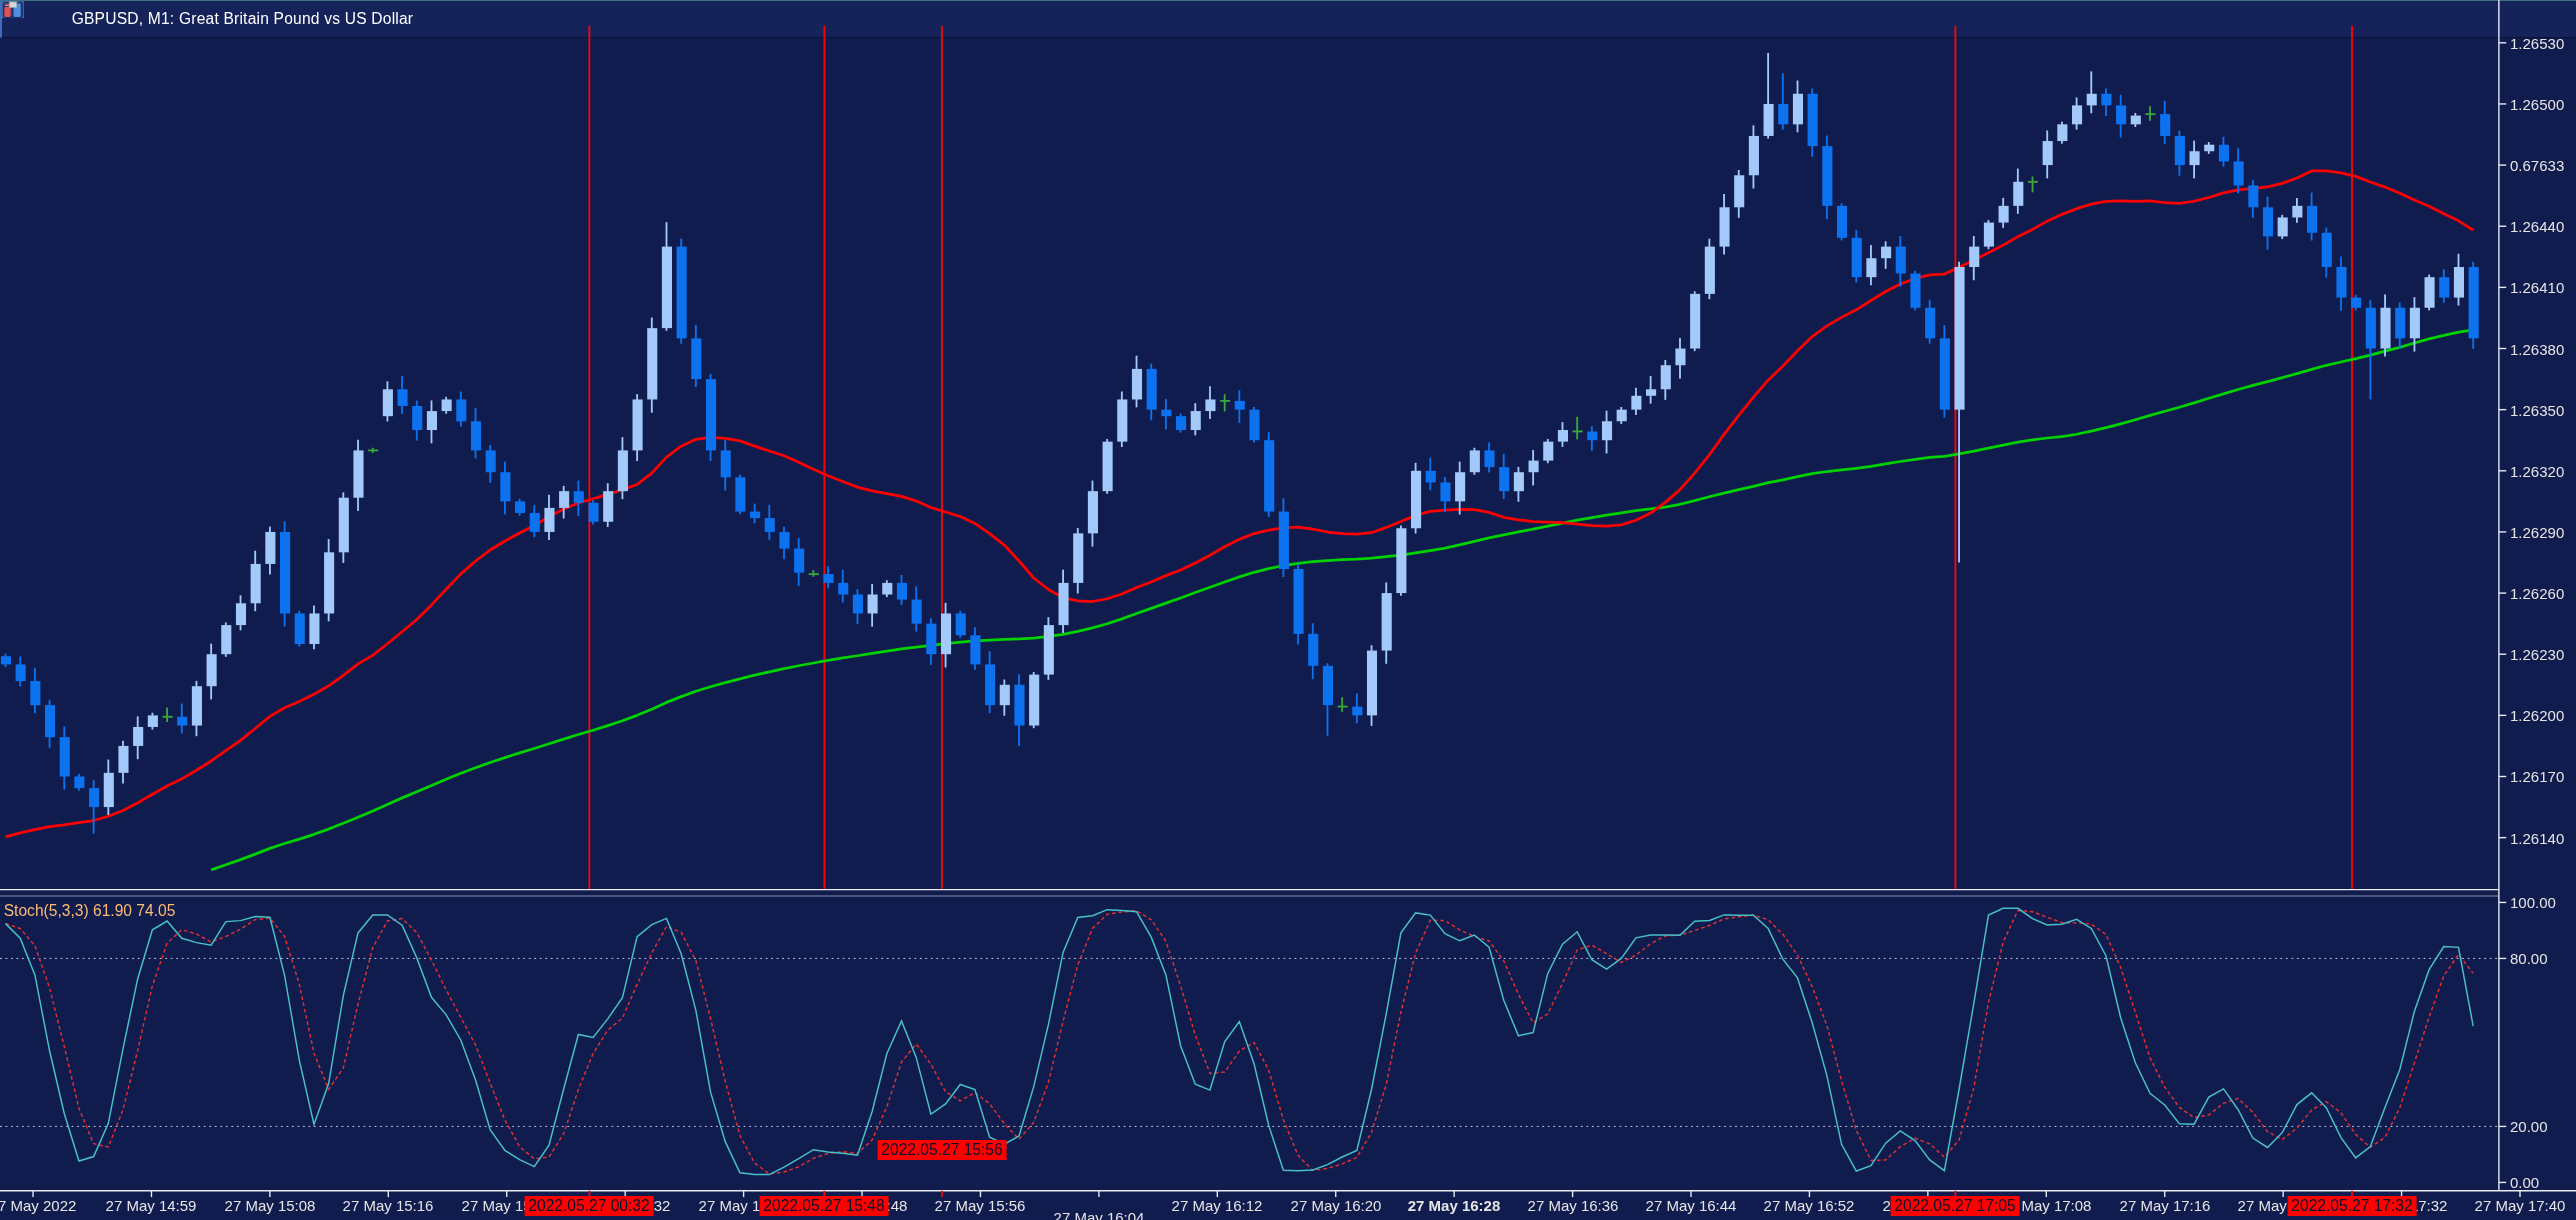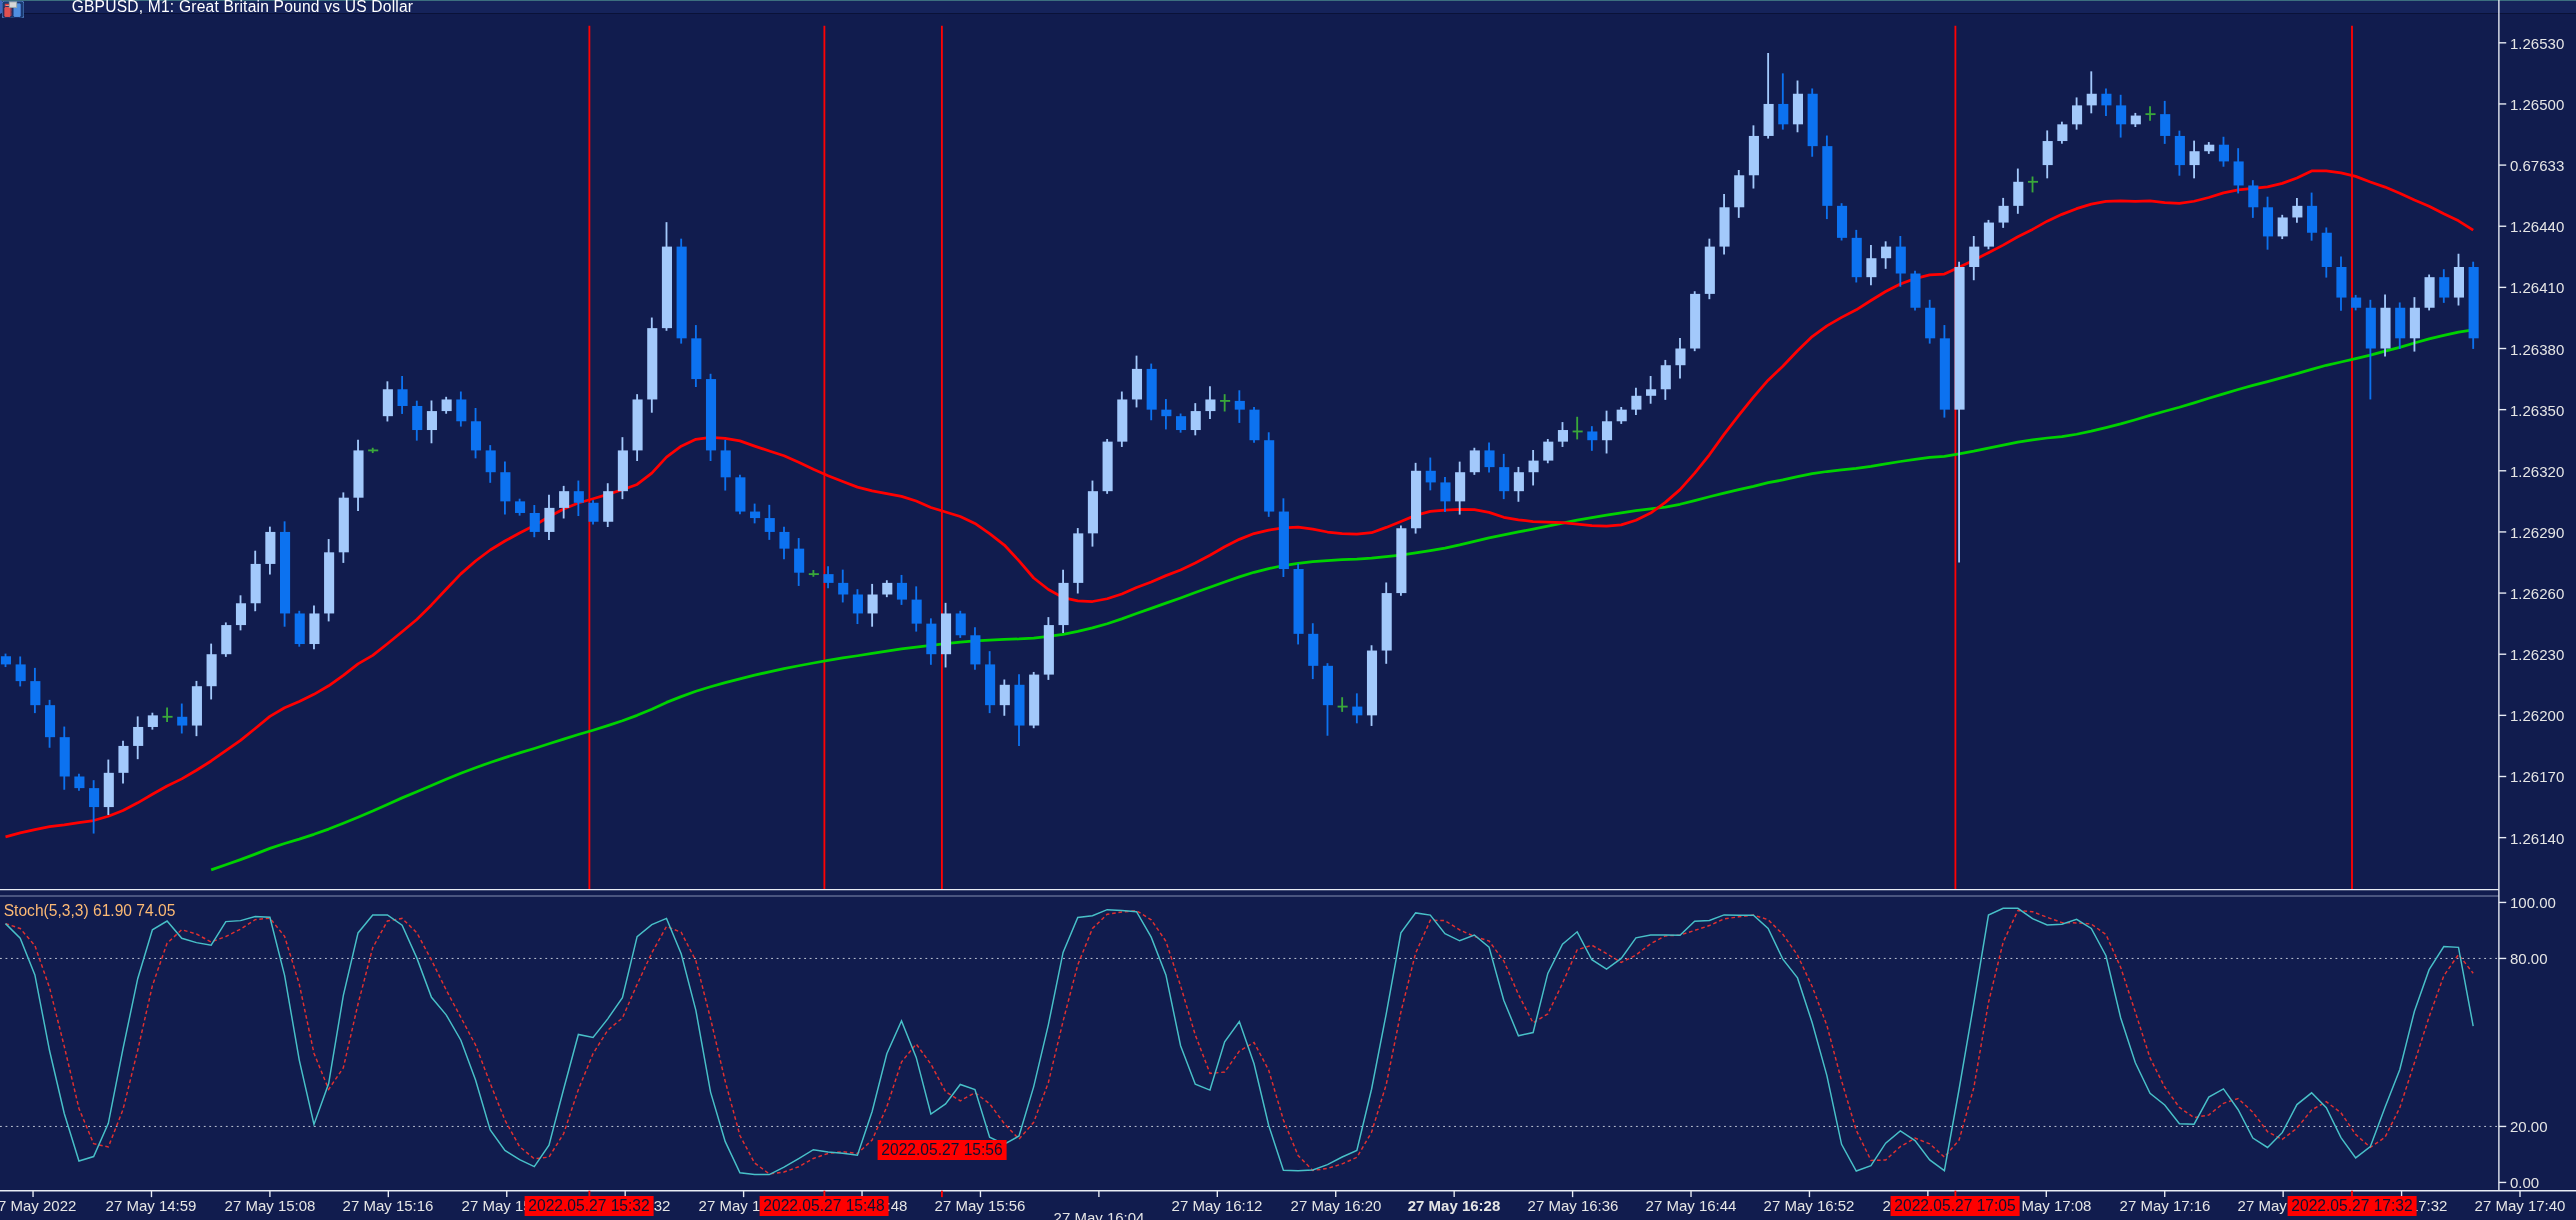--- a/index.html
+++ b/index.html
@@ -1,19 +1,19 @@
 <!DOCTYPE html>
 <html style="font-size:14.7px"><head>
 <meta charset="utf-8">
 <style>
   html,body{margin:0;padding:0;background:#0b1540;}
   body{width:2576px;height:1221px;overflow:hidden;position:relative;
        font-family:"Liberation Sans", sans-serif;}
   #terminal{position:absolute;inset:0;background:#111c4e;}
-  #titlebar{position:absolute;left:0;top:0;width:2576px;height:14px;background:#15235a;
+  #titlebar{position:absolute;left:0;top:0;width:2576px;height:38px;background:#15235a;
             border-top:1.8px solid #3c6f7f;border-left:2.8px solid #4069c0;
             border-bottom:0.9px solid #0a1238;display:flex;align-items:center;gap:9.2px;
             box-sizing:border-box;padding-left:7.3px;}
   #titlebar .ttl{color:#ffffff;font-size:15.6px;letter-spacing:0.2px;}
   .ticon{width:22px;height:17.4px;display:inline-block;}
   #chart{position:absolute;left:0;top:0;width:2576px;height:1221px;}
   svg{position:absolute;left:0;top:0;}
   .axlabel{position:absolute;color:#e5e5e5;font-size:15px;white-space:nowrap;}
   .pricelabel{transform:translateY(-50%);}
   .timelabel{transform:translateX(-50%);}
@@ -485,21 +485,21 @@
         <div class="axlabel timelabel" style="left: 1454px; top: 1197px; font-weight: bold;">27 May 16:28</div>
         <div class="axlabel timelabel" style="left: 1573px; top: 1197px;">27 May 16:36</div>
         <div class="axlabel timelabel" style="left: 1691px; top: 1197px;">27 May 16:44</div>
         <div class="axlabel timelabel" style="left: 1809px; top: 1197px;">27 May 16:52</div>
         <div class="axlabel timelabel" style="left: 1928px; top: 1197px;">27 May 17:00</div>
         <div class="axlabel timelabel" style="left: 2046px; top: 1197px;">27 May 17:08</div>
         <div class="axlabel timelabel" style="left: 2165px; top: 1197px;">27 May 17:16</div>
         <div class="axlabel timelabel" style="left: 2283px; top: 1197px;">27 May 17:24</div>
         <div class="axlabel timelabel" style="left: 2402px; top: 1197px;">27 May 17:32</div>
         <div class="axlabel timelabel" style="left: 2520px; top: 1197px; text-align: center;">27 May 17:40</div>
-        <div class="vlinelabel" style="left: 589px; top: 1196px;">2022.05.27 15:32</div>
+        <div class="vlinelabel" style="left: 589px; top: 1196px;">2022.05.27 00:32</div>
         <div class="vlinelabel" style="left: 824px; top: 1196px;">2022.05.27 15:48</div>
         <div class="vlinelabel" style="left: 942px; top: 1140px;">2022.05.27 15:56</div>
         <div class="vlinelabel" style="left: 1955px; top: 1196px;">2022.05.27 17:05</div>
         <div class="vlinelabel" style="left: 2352px; top: 1196px;">2022.05.27 17:32</div>
       </div>
     <div id="stochlabel" style="left: 3.7px; top: 902px;">Stoch(5,3,3) 61.90 74.05</div>
   </div>
 
 </div>
 

